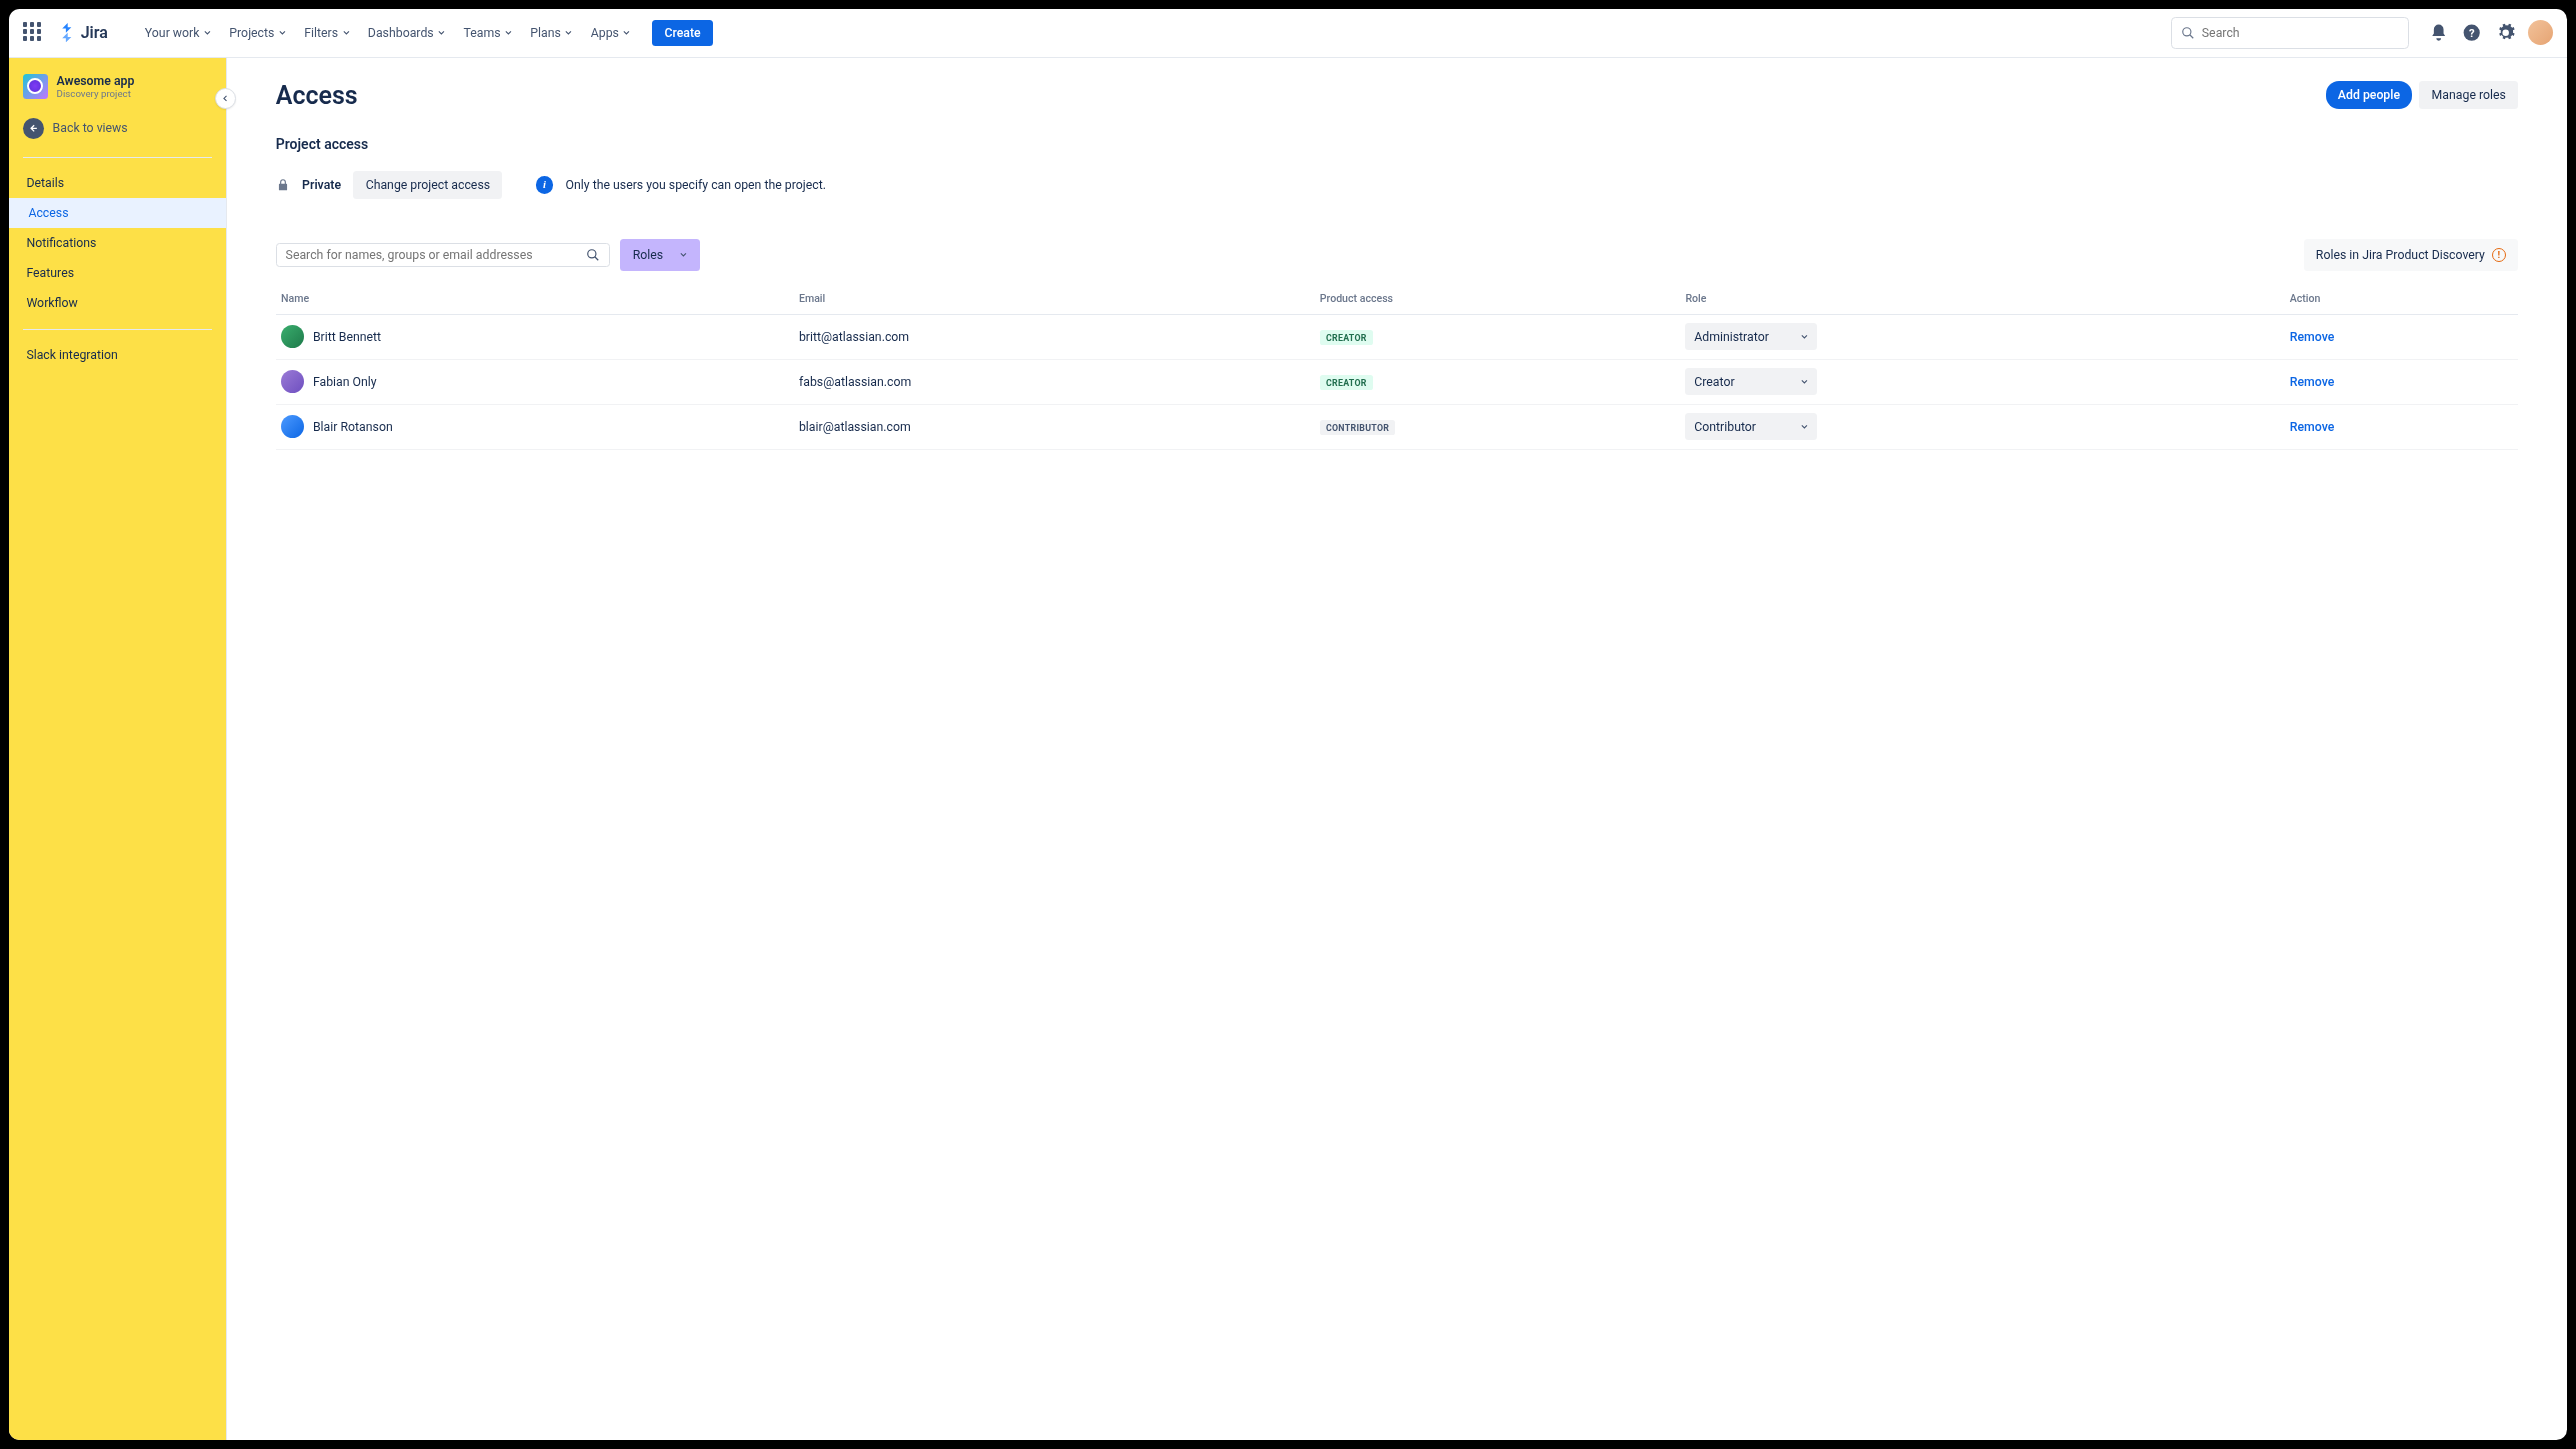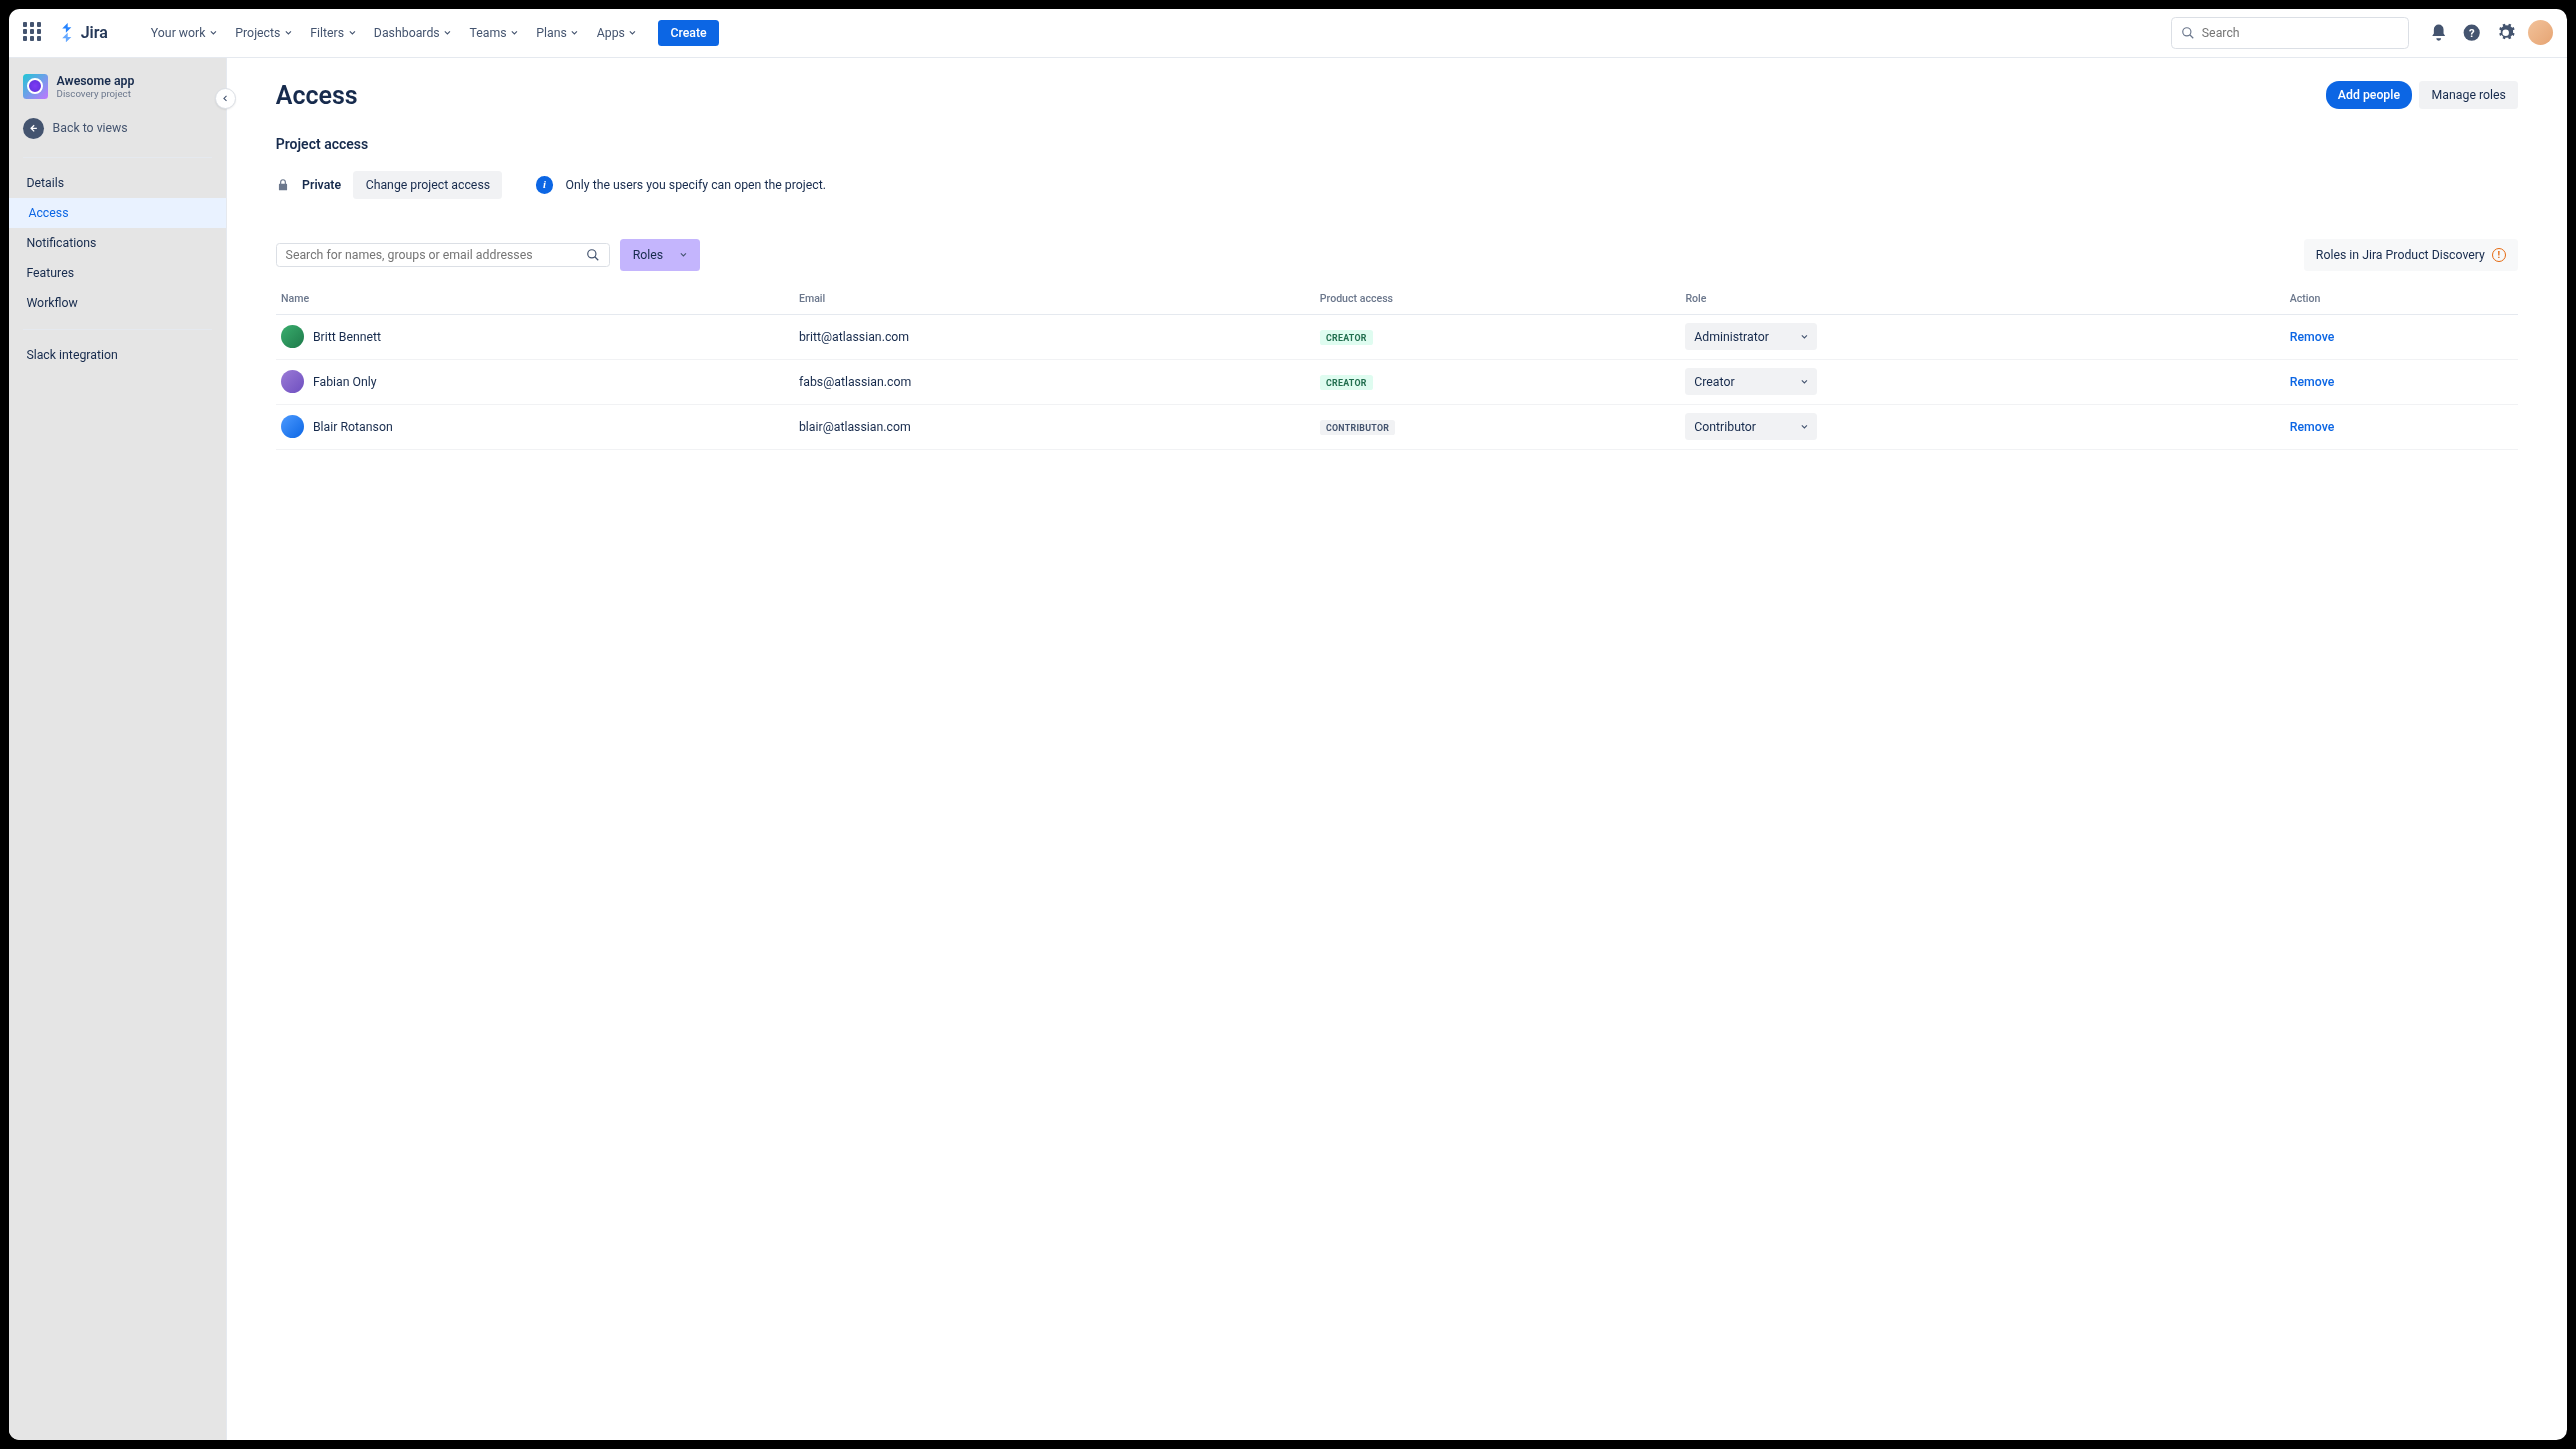--- a/index.html
+++ b/index.html
@@ -2,35 +2,35 @@
 <html style="font-size:14px"><head>
 <meta charset="utf-8">
 <style>
 *{box-sizing:border-box;margin:0;padding:0;font-family:-apple-system,BlinkMacSystemFont,"Segoe UI",Roboto,sans-serif}
 body{background:#000;padding:8.8px;height:100vh;}
 .shell{background:#fff;border-radius:10.6px;overflow:hidden;height:100%;display:flex;flex-direction:column;box-shadow:0 7px 25px rgba(0,0,0,.35)}
 
 .topnav{height:49px;border-bottom:0.9px solid #E5E9EF;display:flex;align-items:center;padding:0 14px;gap:7px}
 .apps-grid{width:21px;height:21px;display:grid;grid-template-columns:repeat(3,4.4px);grid-template-rows:repeat(3,4.4px);gap:2.6px;cursor:pointer}
 .apps-grid span{background:#44546F;border-radius:0.9px}
-.logo{display:flex;align-items:center;gap:3.5px;margin-left:7px;margin-right:29px;color:#253858;font-weight:600;font-size:16px}
+.logo{display:flex;align-items:center;gap:3.5px;margin-left:7px;margin-right:23px;color:#253858;font-weight:600;font-size:16px}
 .logo svg{width:19.4px;height:19.4px}
 .nav-items{display:flex;align-items:center;gap:3.5px}
 .nav-item{display:flex;align-items:center;gap:3.5px;padding:5.3px 7px;color:#44546F;font-size:12.3px;cursor:pointer;border-radius:2.6px}
 .chev{width:8.8px;height:8.8px}
 .create-btn{background:#0C66E4;color:#fff;border:none;padding:6.2px 12.3px;border-radius:3.5px;font-size:12.3px;font-weight:500;cursor:pointer;margin-left:7px}
 .spacer{flex:1}
 .search{display:flex;align-items:center;border:1.3px solid #DBDFE5;border-radius:4.4px;height:32px;padding:0 8.8px;width:238px;color:#6B778C;gap:7px}
 .search input{border:none;outline:none;font-size:12.3px;flex:1;color:#172B4D}
 .top-icons{display:flex;align-items:center;gap:12.3px;margin-left:12.3px}
 .top-icon{width:21px;height:21px;color:#44546F;cursor:pointer;display:flex;align-items:center;justify-content:center}
 .avatar{width:25px;height:25px;border-radius:50%;background:linear-gradient(135deg,#F2C29A,#E6A473);cursor:pointer}
 
 .body{flex:1;display:flex;min-height:0}
-.sidebar{width:218px;background:#e5e5e5;border-right:0.9px solid #E5E9EF;position:relative;padding:10.6px 0}
+.sidebar{width:218px;background:#fde047;border-right:0.9px solid #E5E9EF;position:relative;padding:10.6px 0}
 .collapse-btn{position:absolute;right:-10.6px;top:30px;width:21px;height:21px;border-radius:50%;background:#fff;border:0.9px solid #DBDFE5;display:flex;align-items:center;justify-content:center;cursor:pointer;color:#44546F;box-shadow:0 0.9px 1.8px rgba(0,0,0,.08)}
 .proj-head{display:flex;align-items:center;gap:8.8px;padding:5.3px 14px 12.3px}
 .proj-icon{width:25px;height:25px;border-radius:3.5px;background:linear-gradient(135deg,#1FC7D4,#C175FF);display:flex;align-items:center;justify-content:center}
 .proj-icon::after{content:"";width:12.3px;height:12.3px;border-radius:50%;border:2.6px solid #fff;background:radial-gradient(circle,#7F3BF5,#5A2FD8)}
 .proj-title{font-size:12.3px;font-weight:600;color:#172B4D}
 .proj-sub{font-size:9.7px;color:#6B778C}
 .back-views{display:flex;align-items:center;gap:8.8px;padding:7px 14px;color:#44546F;cursor:pointer;font-size:12.3px}
 .back-circle{width:21px;height:21px;border-radius:50%;background:#44546F;display:flex;align-items:center;justify-content:center;color:#fff}
 .side-sep{height:0.9px;background:#E5E9EF;margin:10.6px 14px}
 .side-item{padding:8px 17.6px;font-size:12.3px;color:#172B4D;cursor:pointer}

